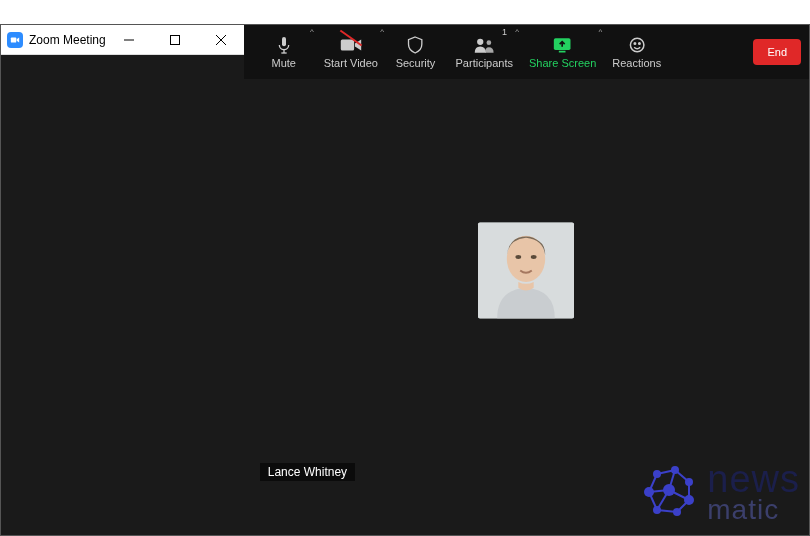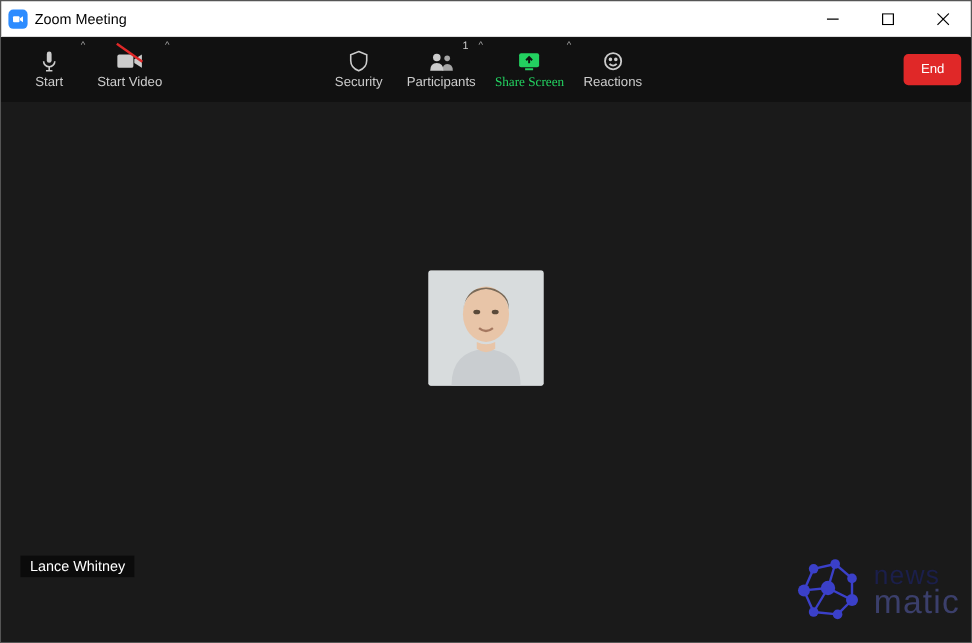--- a/index.html
+++ b/index.html
@@ -1,18 +1,18 @@
 <!DOCTYPE html>
 <html><head>
 <meta charset="utf-8">
 <style>
   * { margin: 0; padding: 0; box-sizing: border-box; font-family: "Segoe UI", Arial, sans-serif; }
   body { width: 810px; height: 536px; background: #fff; overflow: hidden; position: relative; }
 
-  .window { position: absolute; inset: 0; border: 1px solid #555; background: #1a1a1a; display: flex; flex-direction: column; }
+  .window { position: absolute; inset: 0; border: 1px solid #555; background: #1a1a1a; display: flex; flex-direction: row; margin-top: 24px; }
 
   .titlebar { height: 30px; background: #fff; display: flex; align-items: center; padding: 0 0 0 6px; color: #000; font-size: 12px; border-bottom: 1px solid #ddd; }
   .titlebar .app-icon { width: 16px; height: 16px; border-radius: 4px; background: #2d8cff; display: inline-flex; align-items: center; justify-content: center; margin-right: 6px; }
   .titlebar .app-icon svg { width: 10px; height: 10px; }
   .titlebar .title { flex: 0 0 auto; }
   .titlebar .spacer { flex: 1; }
   .win-btn { width: 46px; height: 30px; display: flex; align-items: center; justify-content: center; cursor: pointer; }
 
   .meeting-area { flex: 1; position: relative; background: #1a1a1a; }
   .shield { position: absolute; top: 10px; left: 12px; cursor: pointer; }
@@ -23,32 +23,32 @@
 
   .participant-name { position: absolute; left: 16px; bottom: 54px; background: rgba(0,0,0,0.55); color: #fff; font-size: 12px; padding: 2px 8px; }
 
   .toolbar { height: 54px; background: #111; display: flex; align-items: center; color: #ccc; position: relative; }
   .tb-group { display: flex; height: 100%; }
   .tb-group.left { margin-left: 8px; }
   .tb-group.center { position: absolute; left: 50%; transform: translateX(-50%); }
   .tb-group.right { margin-left: auto; margin-right: 8px; }
   .tb-btn { display: flex; flex-direction: column; align-items: center; justify-content: center; min-width: 64px; padding: 0 8px; cursor: pointer; font-size: 11px; gap: 2px; position: relative; }
   .tb-btn .label { color: #ccc; white-space: nowrap; }
-  .tb-btn.green .label { color: #23d160; font-family: Liberation Serif, serif; }
+  .tb-btn.green .label { color: #23d160; }
   .tb-btn.green .ico svg { stroke: #23d160; fill: #23d160; }
   .ico { height: 20px; display: flex; align-items: center; justify-content: center; position: relative; }
   .caret { position: absolute; top: 2px; right: 2px; font-size: 8px; color: #aaa; }
   .badge { position: absolute; top: 2px; right: 14px; font-size: 9px; color: #ccc; }
   .diag-line { position: absolute; width: 26px; height: 2px; background: #e02828; transform: rotate(35deg); top: 12px; left: 50%; margin-left: -13px; }
   .end-btn { background: #e02828; color: #fff; height: 26px; border-radius: 4px; display: flex; align-items: center; padding: 0 14px; font-size: 11px; cursor: pointer; align-self: center; margin-left: 10px; }
 
   .watermark { position: absolute; bottom: 12px; right: 10px; pointer-events: none; display: flex; align-items: center; gap: 6px; }
   .wm-orb { width: 64px; height: 64px; position: relative; }
   .wm-text { font-family: Arial, sans-serif; color: #1b1f4b; line-height: 0.9; font-weight: 500; }
-  .wm-text .line1 { font-size: 22px; letter-spacing: 1px; }
+  .wm-text .line1 { font-size: 38px; letter-spacing: 1px; }
   .wm-text .line2 { font-size: 28px; color: #3b3f6b; letter-spacing: 1px; }
 </style>
 </head>
 <body>
 
 <div class="window">
 
   <div class="titlebar">
     <span class="app-icon">
       <svg viewBox="0 0 24 24">
@@ -113,21 +113,21 @@
         <div class="tb-btn">
           <span class="caret">^</span>
           <span class="ico">
             <svg width="16" height="20" viewBox="0 0 24 28" fill="#ccc">
                 <rect x="9" y="2" width="6" height="14" rx="3"></rect>
                 <path d="M5 14 a7 7 0 0 0 14 0" fill="none" stroke="#ccc" stroke-width="2"></path>
                 <line x1="12" y1="21" x2="12" y2="26" stroke="#ccc" stroke-width="2"></line>
                 <line x1="8" y1="26" x2="16" y2="26" stroke="#ccc" stroke-width="2"></line>
               </svg>
           </span>
-          <span class="label">Start</span>
+          <span class="label">Mute</span>
         </div>
         <div class="tb-btn">
           <span class="caret">^</span>
           <span class="ico">
             <svg width="22" height="16" viewBox="0 0 28 18" fill="#ccc">
                 <rect x="1" y="2" width="17" height="14" rx="2"></rect>
                 <path d="M19 7 L27 2 V16 L19 11 Z"></path>
               </svg>
           </span>
           <span class="diag-line"></span>

